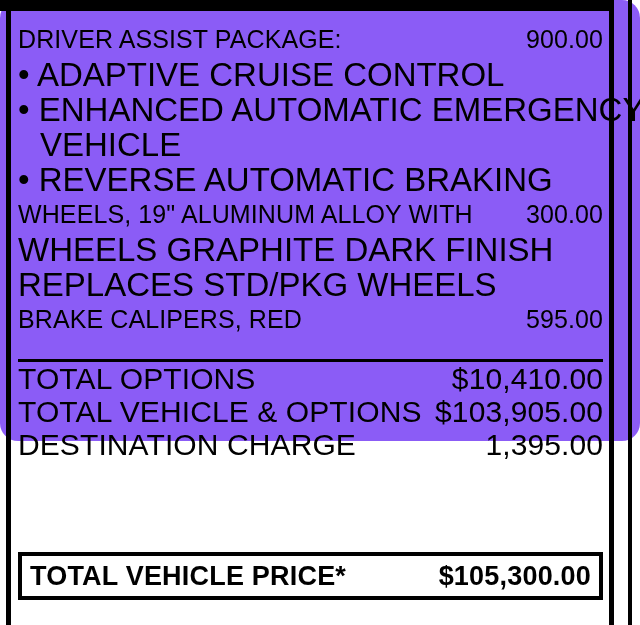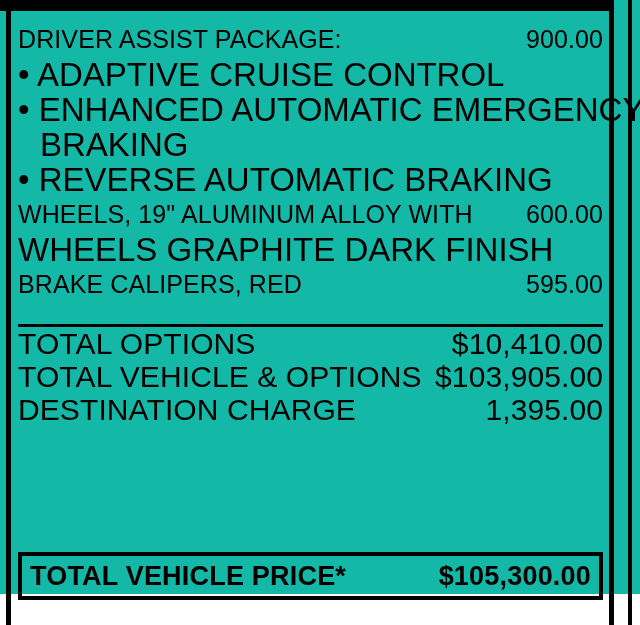--- a/index.html
+++ b/index.html
@@ -10,23 +10,24 @@
   body {
     width: 640px;
     height: 625px;
     overflow: hidden;
     font-family: "Liberation Sans", sans-serif;
     color: #000000;
   }
   .sticker {
     position: relative;
     width: 640px;
-    height: 594px;
-    background: #14b8a6;
+    height: 441px;
+    background: #8b5cf6;
     box-sizing: border-box;
+    border-radius: 18px;
   }
   
   .top-bar {
     position: absolute;
     left: 0;
     top: 0;
     width: 614px;
     height: 11px;
     background: #000000;
   }
@@ -143,28 +144,29 @@
 
   <div class="content">
 
     <div class="line">
       <span class="label">DRIVER ASSIST PACKAGE:</span>
       <span class="amount">900.00</span>
     </div>
 
     <div class="bullet">• ADAPTIVE CRUISE CONTROL</div>
     <div class="bullet">• ENHANCED AUTOMATIC EMERGENCY</div>
-    <div class="bullet cont">BRAKING</div>
+    <div class="bullet cont">VEHICLE</div>
     <div class="bullet">• REVERSE AUTOMATIC BRAKING</div>
 
     <div class="line">
       <span class="label">WHEELS, 19" ALUMINUM ALLOY WITH</span>
-      <span class="amount">600.00</span>
+      <span class="amount">300.00</span>
     </div>
     <div class="bullet">WHEELS GRAPHITE DARK FINISH</div>
+    <div class="bullet">REPLACES STD/PKG WHEELS</div>
 
     <div class="line">
       <span class="label">BRAKE CALIPERS, RED</span>
       <span class="amount">595.00</span>
     </div>
 
     <div class="spacer-md"></div>
     <div class="rule"></div>
 
     <div class="totals">

